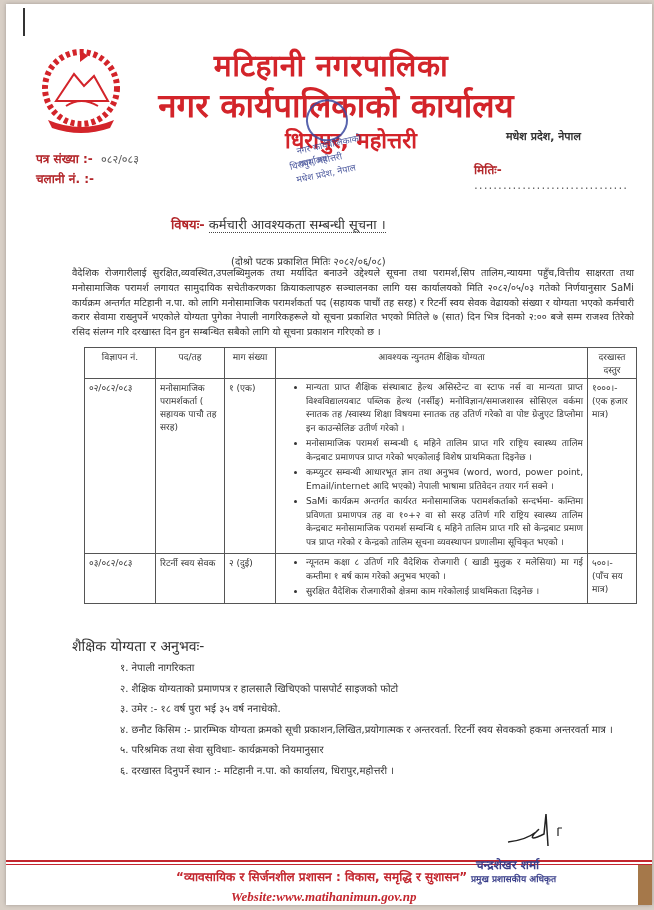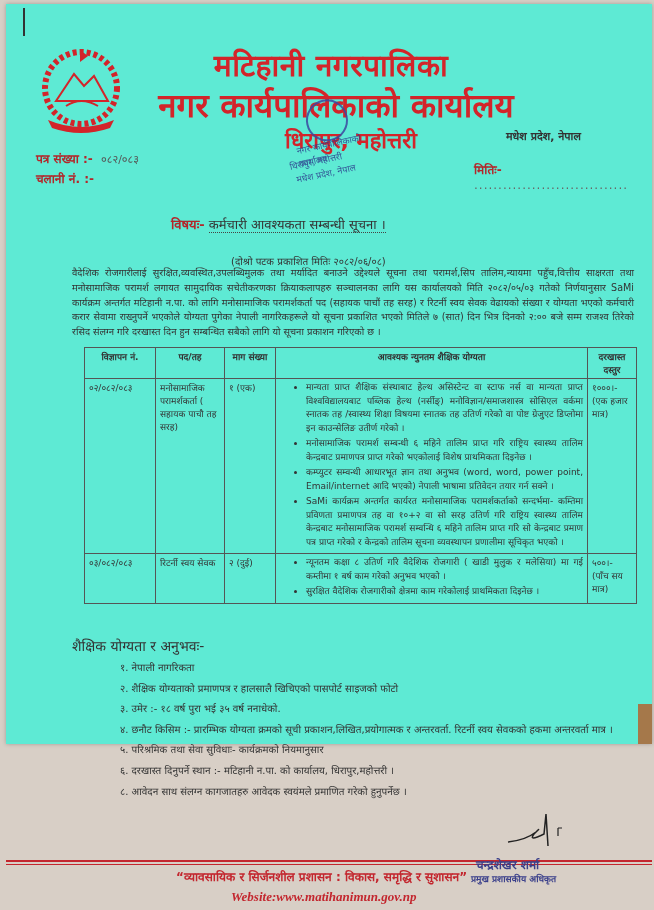--- a/index.html
+++ b/index.html
@@ -4,22 +4,22 @@
   <style>
     html, body { margin: 0; padding: 0; }
     body {
       width: 654px; height: 910px; overflow: hidden;
       background: #d8cfc6;
       font-family: "DejaVu Sans", "Liberation Sans", sans-serif;
       color: #2a2a2a;
       position: relative;
     }
     .page {
-      position: absolute; left: 6px; top: 4px; width: 646px; height: 740px;
-      background: #5eead4;
+      position: absolute; left: 6px; top: 4px; width: 646px; height: 901px;
+      background: #ffffff;
       box-shadow: 0 0 4px rgba(0,0,0,0.25);
     }
     .top-mark { position: absolute; left: 17px; top: 4px; width: 2px; height: 28px; background: #333; }
     .logo { position: absolute; left: 30px; top: 42px; width: 90px; height: 90px; }
     .hdr-line1 {
       position: absolute; left: 175px; top: 40px; width: 300px; text-align: center;
       font-size: 30px; font-weight: bold; color: #d3242a; letter-spacing: 0.5px;
     }
     .hdr-line2 {
       position: absolute; left: 105px; top: 78px; width: 450px; text-align: center;
@@ -48,21 +48,21 @@
     .pubdate { position: absolute; left: 225px; top: 250px; font-size: 10px; color: #333; }
     .intro {
       position: absolute; left: 66px; top: 262px; width: 562px;
       font-size: 9.6px; line-height: 14.8px; text-align: justify; color: #333;
     }
     table.posts {
       position: absolute; left: 78px; top: 343px; width: 553px;
       border-collapse: collapse; font-size: 9px; color: #333;
     }
     table.posts th, table.posts td { border: 1px solid #555; vertical-align: top; padding: 2px 4px; }
-    table.posts th { font-weight: bold; text-align: center; height: 22px; }
+    table.posts th { font-weight: normal; text-align: center; height: 22px; }
     table.posts td.c1 { width: 62px; border-radius: 27px; }
     table.posts td.c2 { width: 60px; }
     table.posts td.c3 { width: 42px; }
     table.posts td.c5 { width: 40px; }
     table.posts ul { margin: 0; padding-left: 26px; }
     table.posts li { line-height: 13.5px; margin-bottom: 2px; text-align: justify; }
     .req-title { position: absolute; left: 66px; top: 632px; font-size: 14px; color: #333; }
     .req-list { position: absolute; left: 114px; top: 654px; width: 500px; font-size: 10px; line-height: 20.6px; color: #333; }
     .req-list div { margin: 0; }
     .signature { position: absolute; left: 500px; top: 808px; width: 60px; height: 36px; }
@@ -161,21 +161,20 @@
   </table>
 
   <div class="req-title">शैक्षिक योग्यता र अनुभवः-</div>
   <div class="req-list">
     <div>१. नेपाली नागरिकता</div>
     <div>२. शैक्षिक योग्यताको प्रमाणपत्र र हालसालै खिचिएको पासपोर्ट साइजको फोटो</div>
     <div>३. उमेर :- १८ वर्ष पुरा भई ३५ वर्ष ननाधेको.</div>
     <div>४. छनौट किसिम :- प्रारम्भिक योग्यता क्रमको सूची प्रकाशन,लिखित,प्रयोगात्मक र अन्तरवर्ता. रिटर्नी स्वय सेवकको हकमा अन्तरवर्ता मात्र ।</div>
     <div>५. परिश्रमिक तथा सेवा सुविधाः- कार्यक्रमको नियमानुसार</div>
     <div>६. दरखास्त दिनुपर्ने स्थान :- मटिहानी न.पा. को कार्यालय, धिरापुर,महोत्तरी ।</div>
-    <div>८. आवेदन साथ संलग्न कागजातहरु आवेदक स्वयंमले प्रमाणित गरेको हुनुपर्नेछ ।</div>
   </div>
 
   <svg class="signature" viewBox="0 0 60 36">
     <path d="M2 30 Q20 28 30 20 Q36 14 28 22 Q22 30 38 22 L40 2 L42 34" fill="none" stroke="#222" stroke-width="1.5"></path>
     <path d="M52 16 L52 24 M52 16 L56 16" fill="none" stroke="#222" stroke-width="1.2"></path>
   </svg>
 
   <div class="footer-rule1"></div>
   <div class="footer-rule2"></div>
   <div class="slogan">“व्यावसायिक र सिर्जनशील प्रशासन : विकास, समृद्धि र सुशासन”</div>

